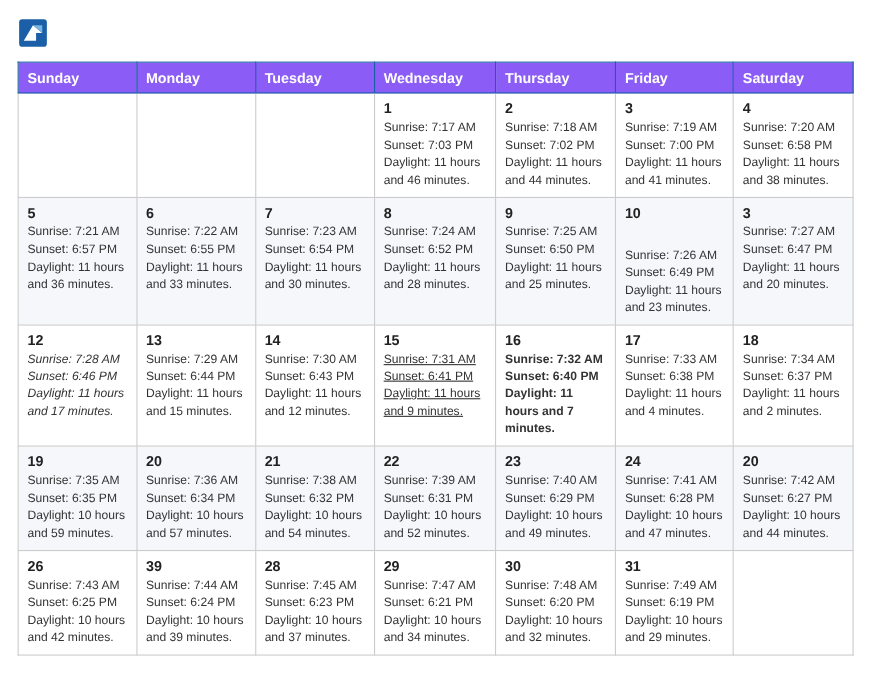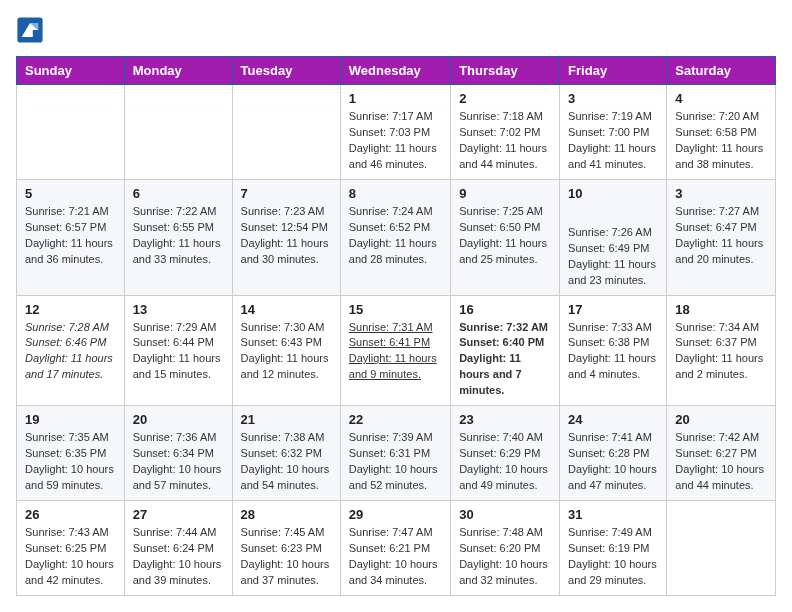--- a/index.html
+++ b/index.html
@@ -49,21 +49,21 @@
       font-size: 15px;
       color: #444;
       font-weight: normal;
     }
     .calendar {
       width: 100%;
       border-collapse: collapse;
       border: 1px solid #ccc;
     }
     .calendar th {
-      background-color: #a21caf;
+      background-color: #8b5cf6;
       color: #fff;
       text-align: left;
       padding: 6px 8px;
       font-size: 13px;
       border: 1px solid #1a5fa8;
     }
     .calendar td {
       vertical-align: top;
       padding: 6px 8px;
       border: 1px solid #ccc;
@@ -162,21 +162,21 @@
         </td>
         <td>
           <div class="day-number">6</div>
           <div class="day-info" style="white-space: pre-line;">Sunrise: 7:22 AM
 Sunset: 6:55 PM
 Daylight: 11 hours and 33 minutes.</div>
         </td>
         <td>
           <div class="day-number">7</div>
           <div class="day-info" style="white-space: pre-line;">Sunrise: 7:23 AM
-Sunset: 12:54 PM
+Sunset: 6:54 PM
 Daylight: 11 hours and 30 minutes.</div>
         </td>
         <td>
           <div class="day-number">8</div>
           <div class="day-info" style="white-space: pre-line;">Sunrise: 7:24 AM
 Sunset: 6:52 PM
 Daylight: 11 hours and 28 minutes.</div>
         </td>
         <td>
           <div class="day-number">9</div>
@@ -286,21 +286,21 @@
         </td>
       </tr>
       <tr>
         <td>
           <div class="day-number">26</div>
           <div class="day-info" style="white-space: pre-line;">Sunrise: 7:43 AM
 Sunset: 6:25 PM
 Daylight: 10 hours and 42 minutes.</div>
         </td>
         <td>
-          <div class="day-number">27</div>
+          <div class="day-number">39</div>
           <div class="day-info" style="white-space: pre-line;">Sunrise: 7:44 AM
 Sunset: 6:24 PM
 Daylight: 10 hours and 39 minutes.</div>
         </td>
         <td>
           <div class="day-number">28</div>
           <div class="day-info" style="white-space: pre-line;">Sunrise: 7:45 AM
 Sunset: 6:23 PM
 Daylight: 10 hours and 37 minutes.</div>
         </td>

